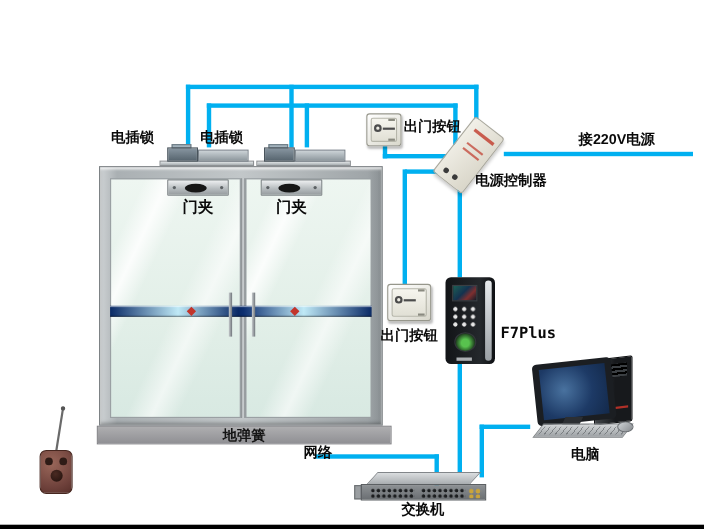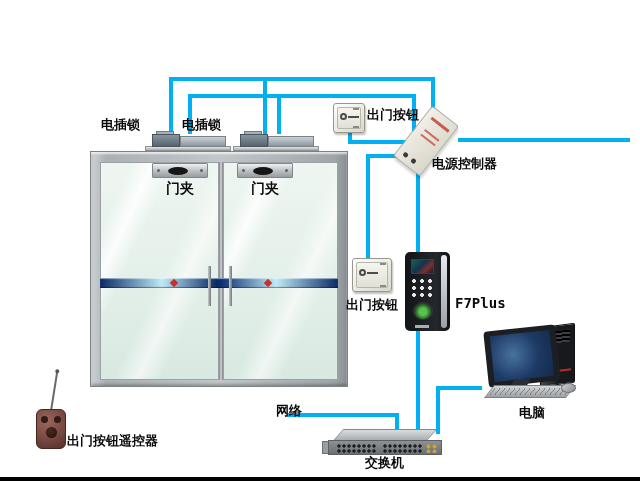--- a/index.html
+++ b/index.html
@@ -186,20 +186,23 @@
     <div class="scr2"></div>
   </div>
   <div class="clamp-label" style="left:166px;top:180px">门夹</div>
   <div class="clamp-label" style="left:251px;top:180px">门夹</div>
   <div class="band">
     <div class="dia" style="left:71px"></div>
     <div class="dia" style="left:165px"></div>
   </div>
   <div class="handle" style="left:208px"></div>
   <div class="handle" style="left:229px"></div>
+  <div class="floor">
+    <span>地弹簧</span>
+  </div>
 
   <div class="lock" style="left:145px;top:128px">
     <div class="base"></div>
     <div class="cyl"></div>
     <div class="body"></div>
     <div class="bar"></div>
   </div>
   <div class="lock" style="left:233px;top:128px">
     <div class="base"></div>
     <div class="cyl"></div>
@@ -227,37 +230,37 @@
   </div>
   <div class="lbl" style="left:346px;top:296px">出门按钮</div>
 
   <div class="controller">
     <div class="rt1"></div>
     <div class="rt2"></div>
     <div class="p1"></div>
     <div class="p2"></div>
   </div>
   <div class="lbl" style="left:432px;top:155px">电源控制器</div>
+  <div class="lbl" style="left:526px;top:118px">接220V电源</div>
 
   <div class="f7">
     <div class="strip"></div>
     <div class="scr"></div>
     <div class="pad"></div>
     <div class="fp"></div>
     <div class="logo"></div>
   </div>
   <div class="lbl" style="left:455px;top:295px;font-family:'DejaVu Sans Mono',monospace;font-size:14px">F7Plus</div>
 
   <div class="antenna"></div>
   <div class="remote">
     <div class="b1"></div>
     <div class="b2"></div>
     <div class="b3"></div>
   </div>
-  <div class="lbl" style="left:67px;top:432px">出门按钮遥控器</div>
 
   <div class="sw-top"></div>
   <div class="sw-cap"></div>
   <div class="sw-front">
     <div class="pg pg1"></div>
     <div class="pg pg2"></div>
     <div class="up"></div>
   </div>
   <div class="lbl" style="left:276px;top:402px">网络</div>
   <div class="lbl" style="left:365px;top:454px">交换机</div>

